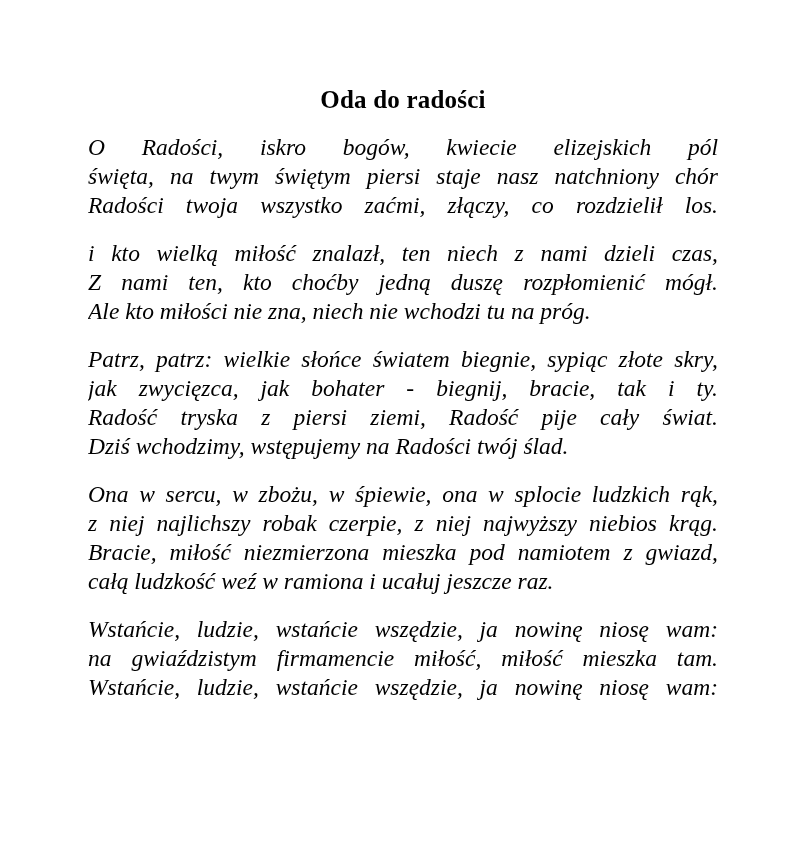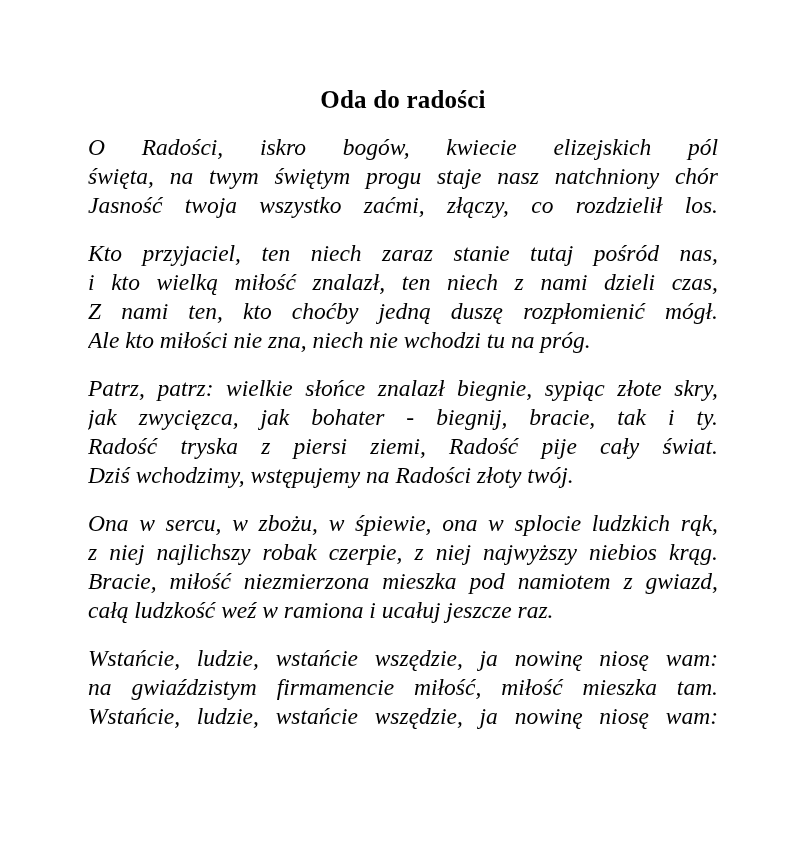--- a/index.html
+++ b/index.html
@@ -50,36 +50,35 @@
 </style>
 </head>
 <body>
 
 <div class="page">
 
   <h1 class="title">Oda do radości</h1>
 
   <div class="stanza">
     <div class="line">O Radości, iskro bogów, kwiecie elizejskich pól</div>
-    <div class="line">święta, na twym świętym progu staje nasz natchniony chór</div>
-    <div class="line">Jasność twoja wszystko zaćmi, złączy, co rozdzielił los.</div>
+    <div class="line">święta, na twym świętym piersi staje nasz natchniony chór</div>
+    <div class="line">Radości twoja wszystko zaćmi, złączy, co rozdzielił los.</div>
   </div>
 
   <div class="stanza">
-    <div class="line">Kto przyjaciel, ten niech zaraz stanie tutaj pośród nas,</div>
     <div class="line">i kto wielką miłość znalazł, ten niech z nami dzieli czas,</div>
     <div class="line">Z nami ten, kto choćby jedną duszę rozpłomienić mógł.</div>
     <div class="line last">Ale kto miłości nie zna, niech nie wchodzi tu na próg.</div>
   </div>
 
   <div class="stanza">
-    <div class="line">Patrz, patrz: wielkie słońce znalazł biegnie, sypiąc złote skry,</div>
+    <div class="line">Patrz, patrz: wielkie słońce światem biegnie, sypiąc złote skry,</div>
     <div class="line">jak zwycięzca, jak bohater - biegnij, bracie, tak i ty.</div>
     <div class="line">Radość tryska z piersi ziemi, Radość pije cały świat.</div>
-    <div class="line last">Dziś wchodzimy, wstępujemy na Radości złoty twój.</div>
+    <div class="line last">Dziś wchodzimy, wstępujemy na Radości twój ślad.</div>
   </div>
 
   <div class="stanza">
     <div class="line">Ona w sercu, w zbożu, w śpiewie, ona w splocie ludzkich rąk,</div>
     <div class="line">z niej najlichszy robak czerpie, z niej najwyższy niebios krąg.</div>
     <div class="line">Bracie, miłość niezmierzona mieszka pod namiotem z gwiazd,</div>
     <div class="line last">całą ludzkość weź w ramiona i ucałuj jeszcze raz.</div>
   </div>
 
   <div class="stanza">

